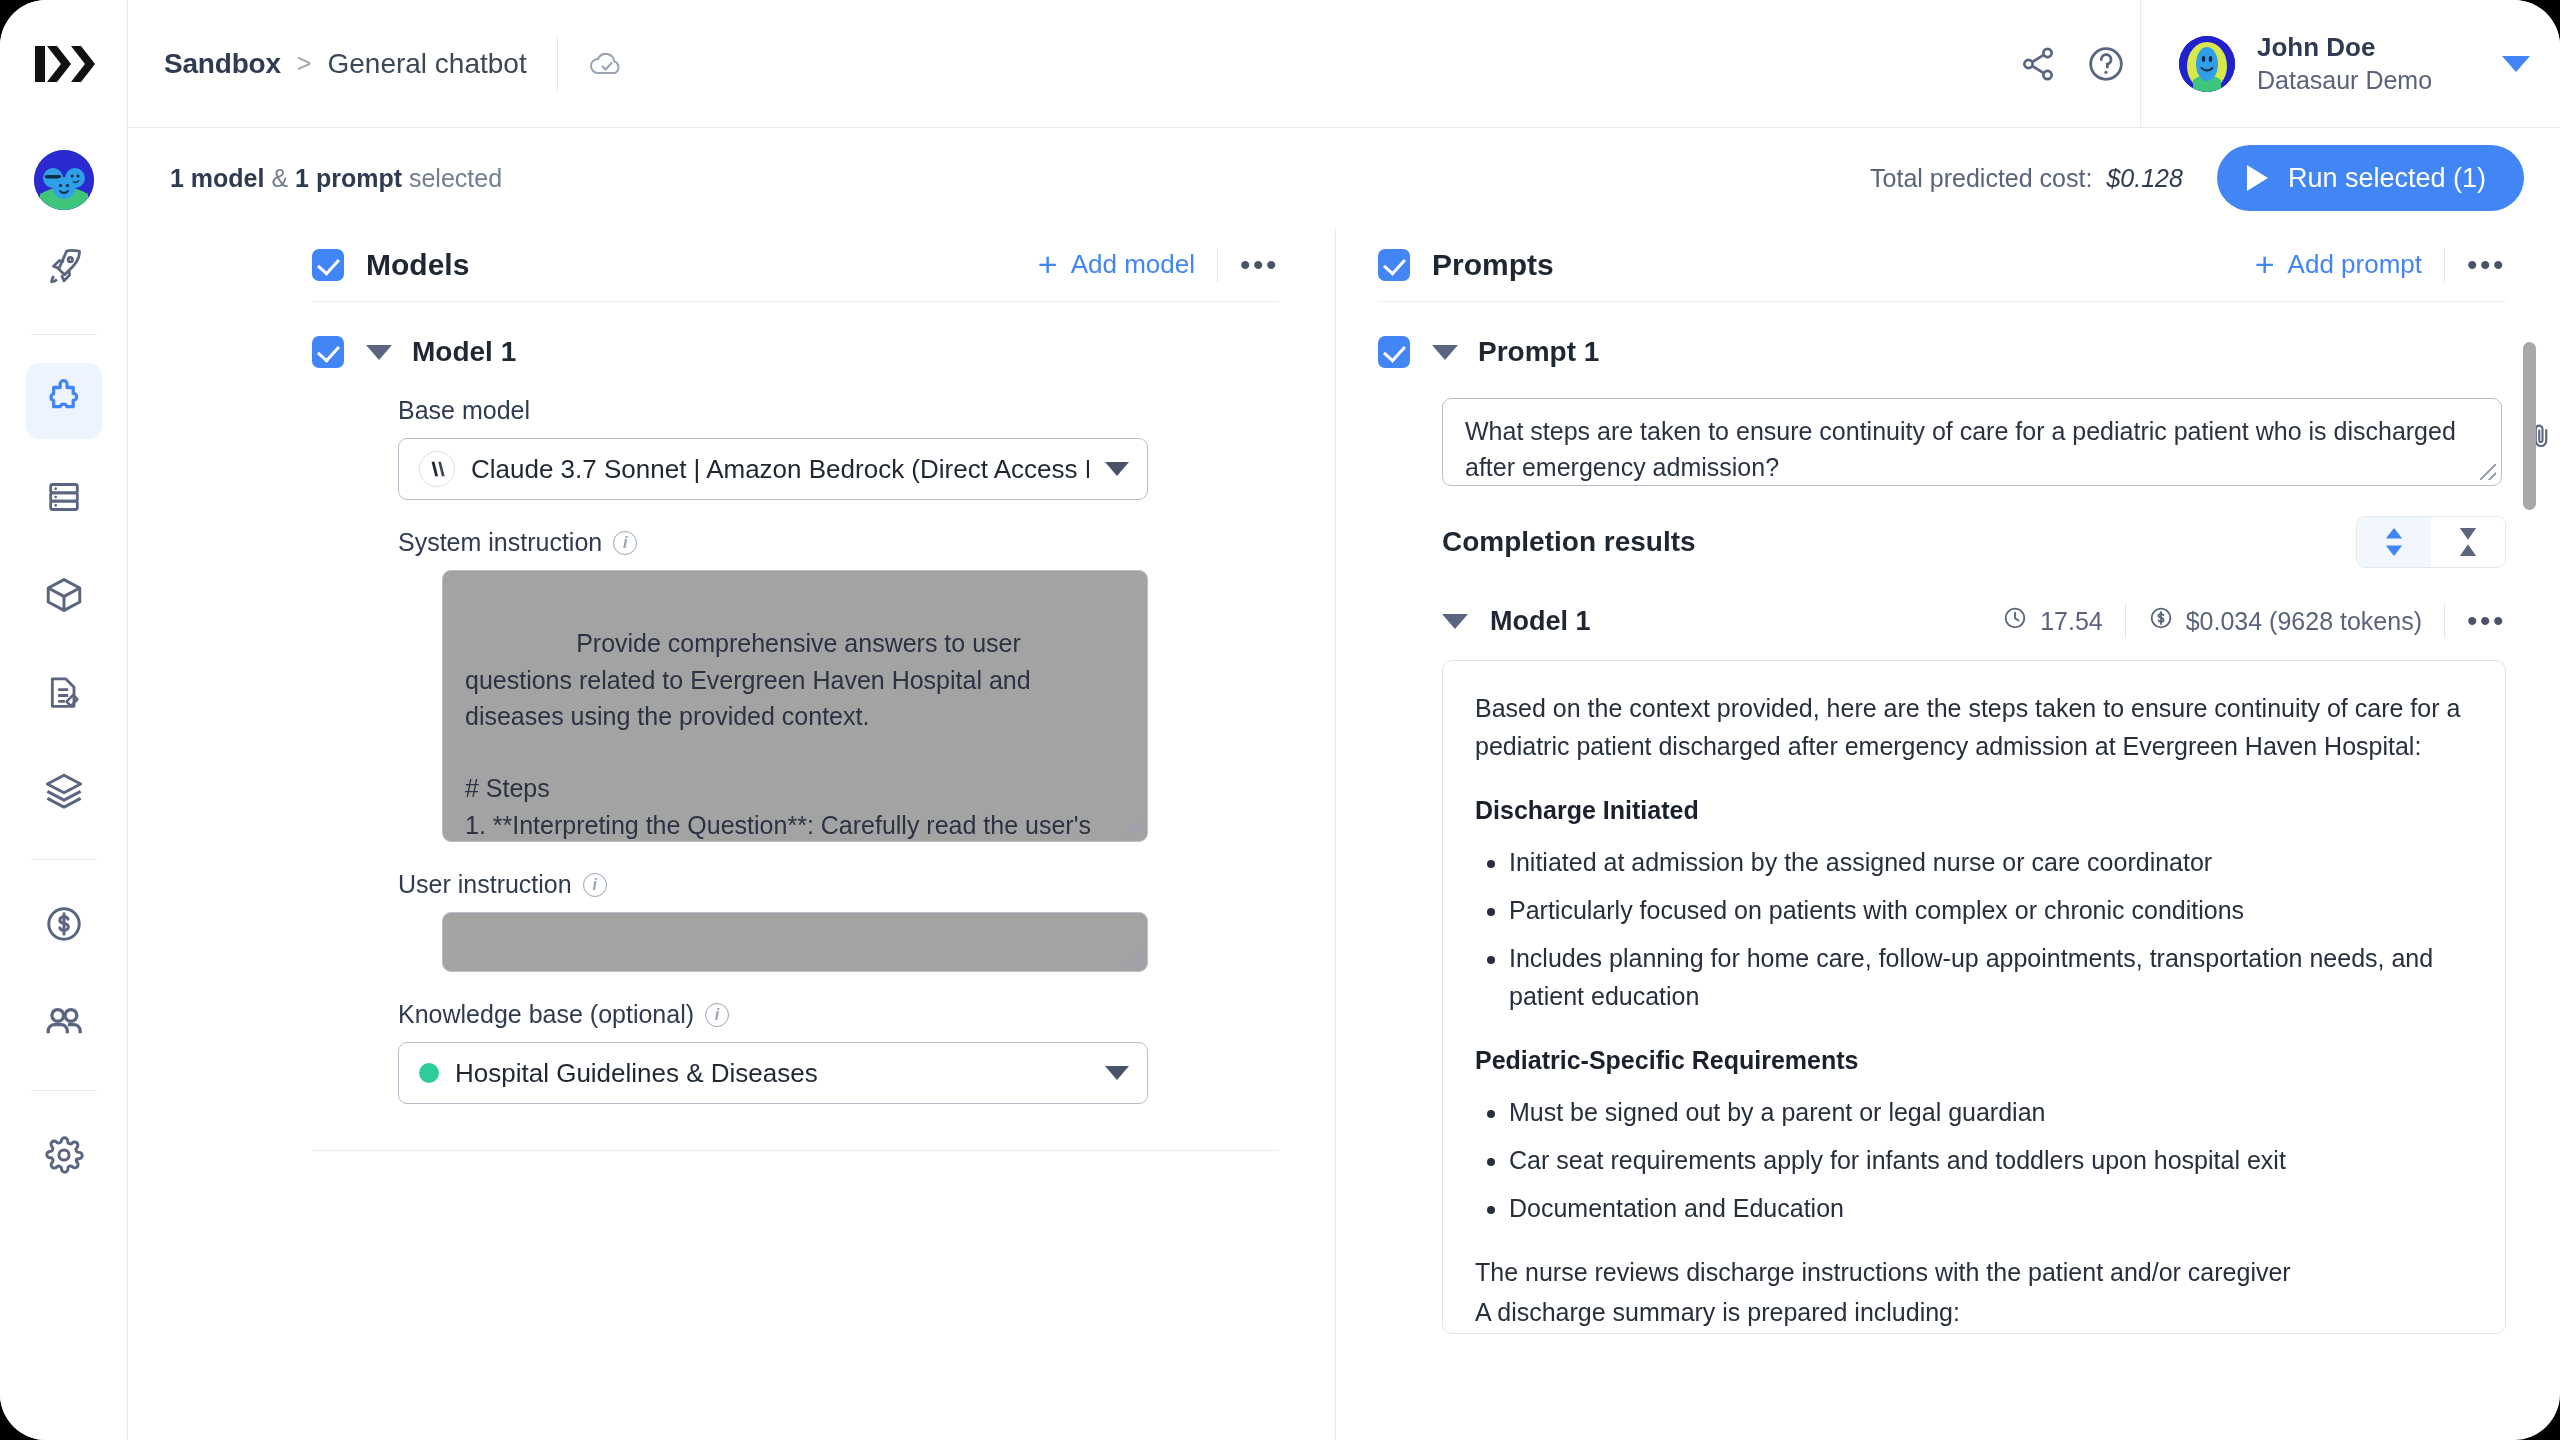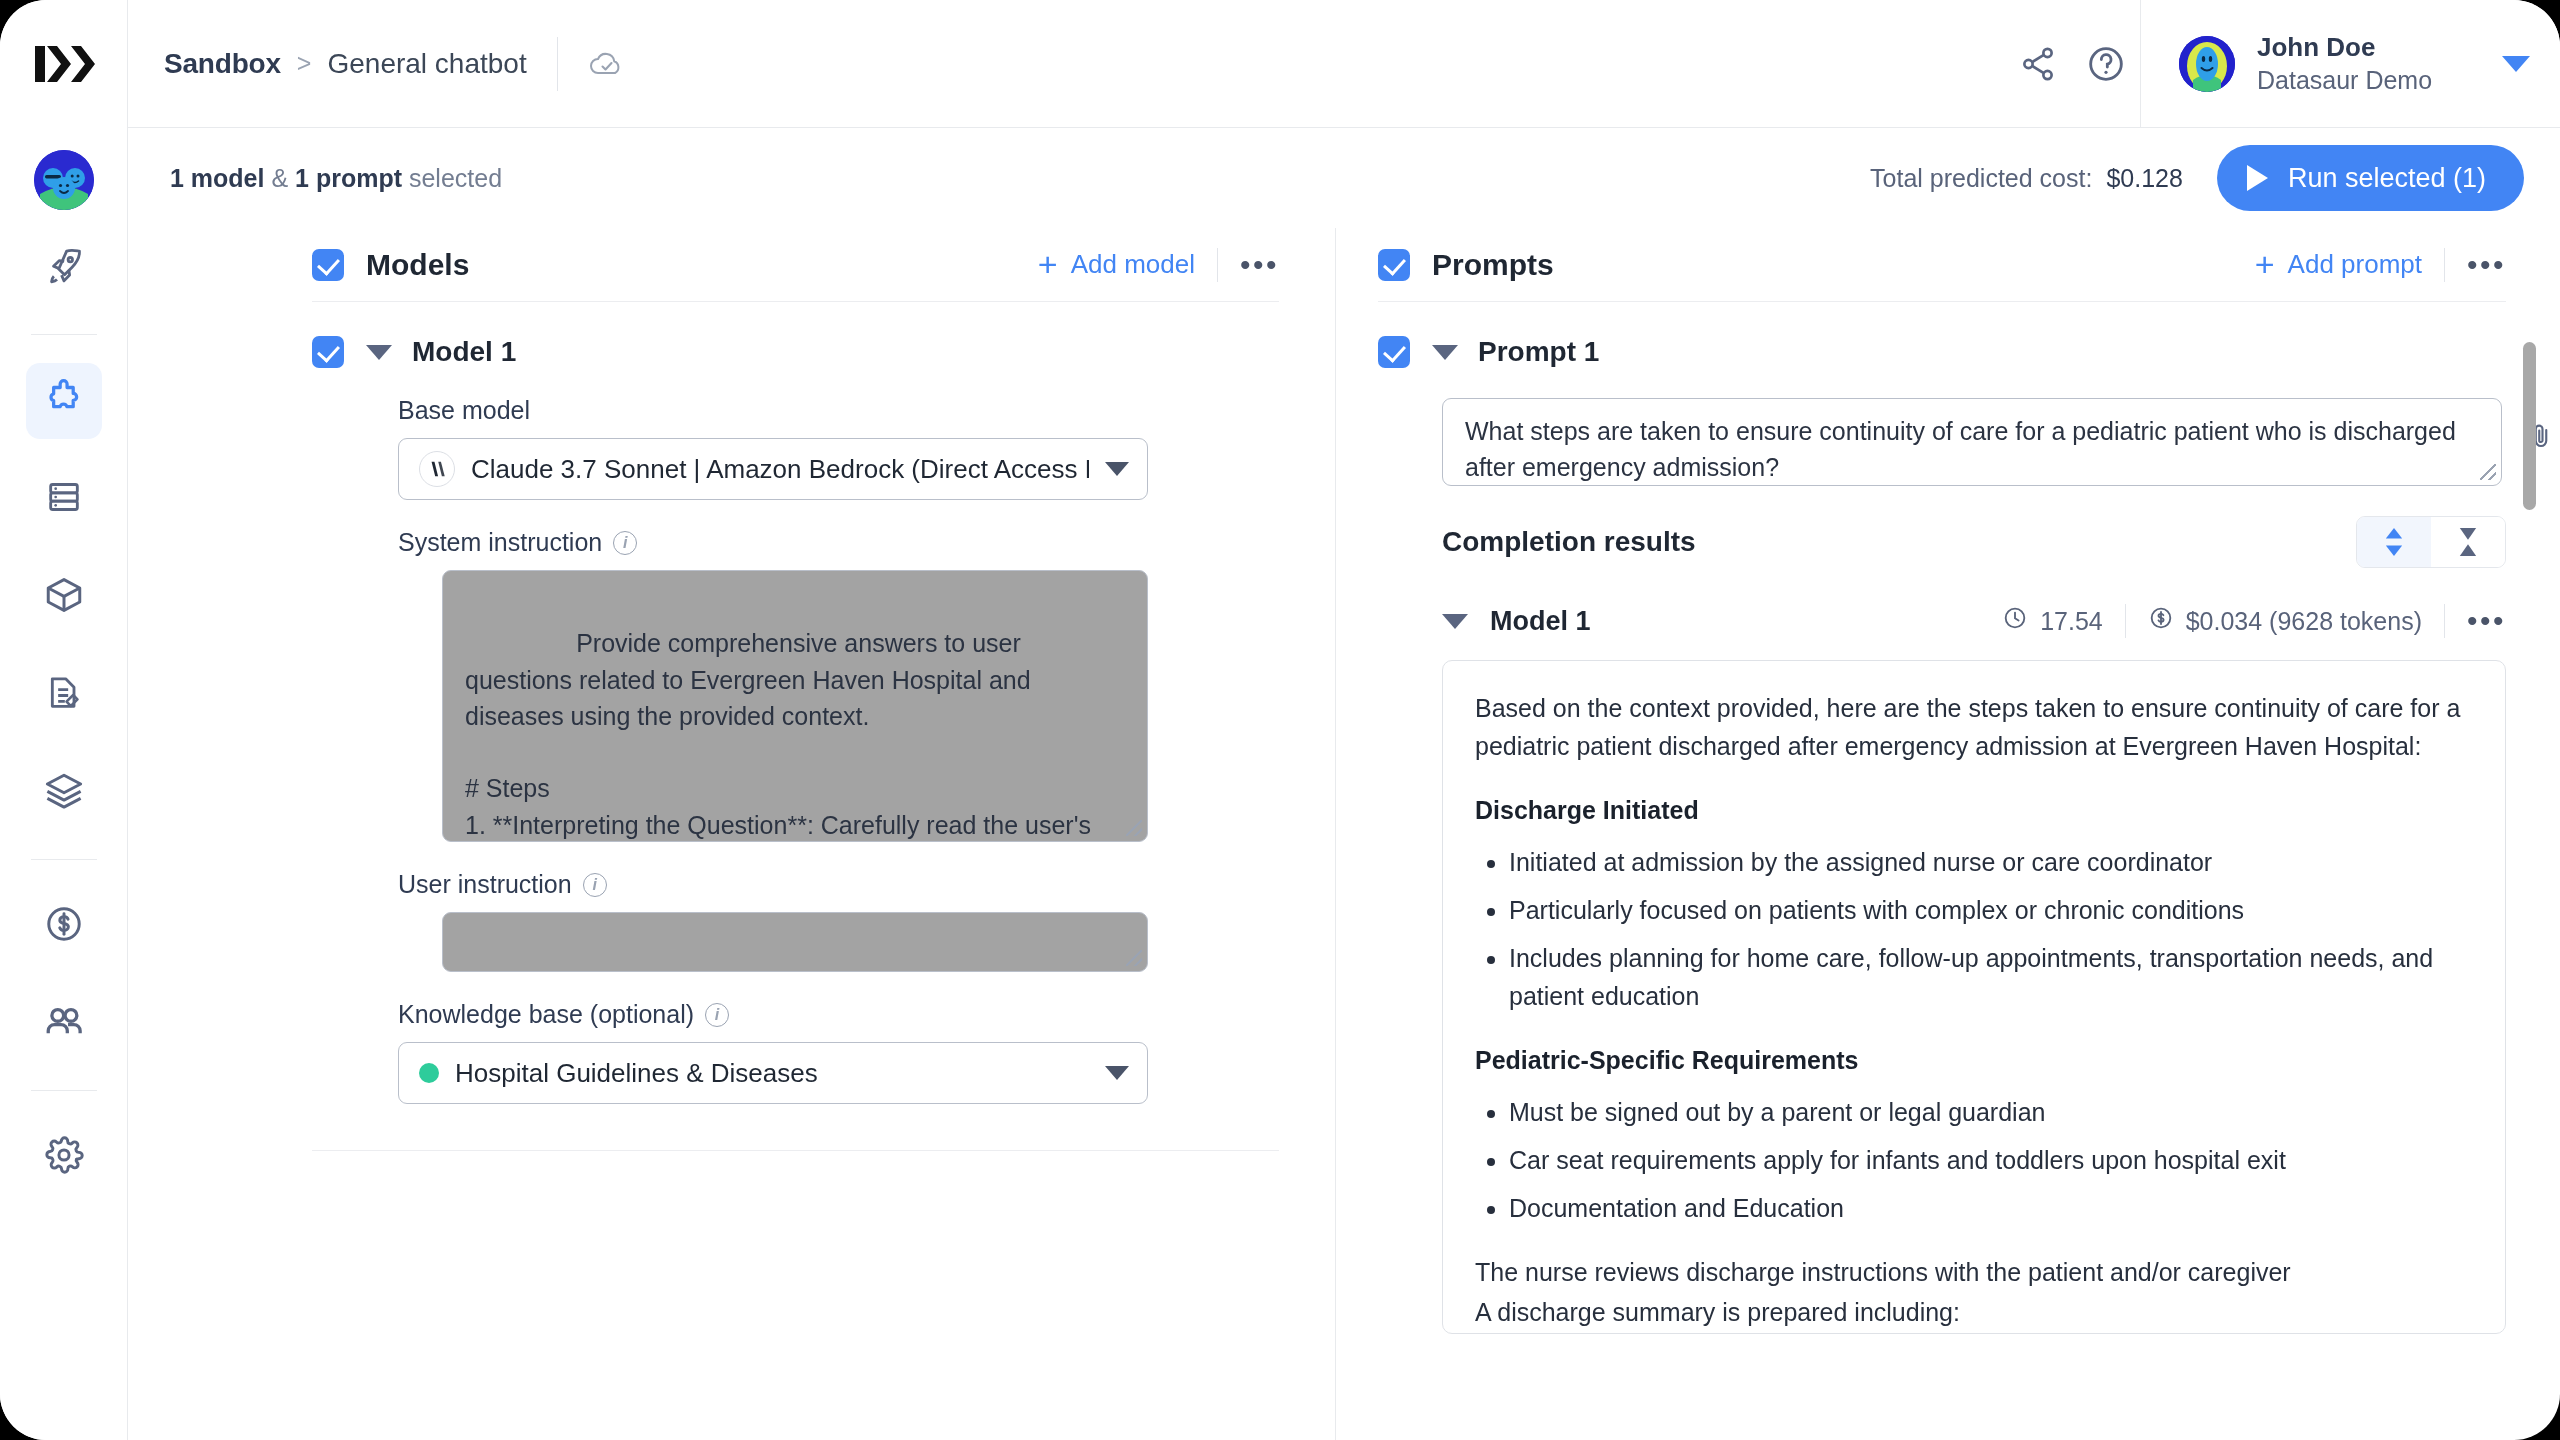--- a/index.html
+++ b/index.html
@@ -108,21 +108,21 @@
   .actionbar {
     height: 100px; flex: 0 0 100px;
     display: flex; align-items: center;
     padding: 0 36px 0 42px;
   }
   .sel-text { font-size: 25px; color: #6b7governo; }
   .sel-text { font-size: 25px; color: #737d91; }
   .sel-text b { color: #2f3b52; font-weight: 700; }
   .spacer { flex: 1; }
   .cost-label { font-size: 25px; color: #59637a; margin-right: 14px; }
-  .cost-value { font-size: 25px; color: #2f3b52; margin-right: 34px; }
+  .cost-value { font-size: 25px; color: #2f3b52; margin-right: 34px; font-style: italic; }
   .run-btn {
     background: #4285f4; color:#fff;
     border-radius: 40px;
     height: 66px; padding: 0 38px 0 30px;
     display: flex; align-items: center; gap: 20px;
     font-size: 27px; font-weight: 400;
     cursor: pointer; border: none;
     font-family: inherit;
   }
   .play-tri {

